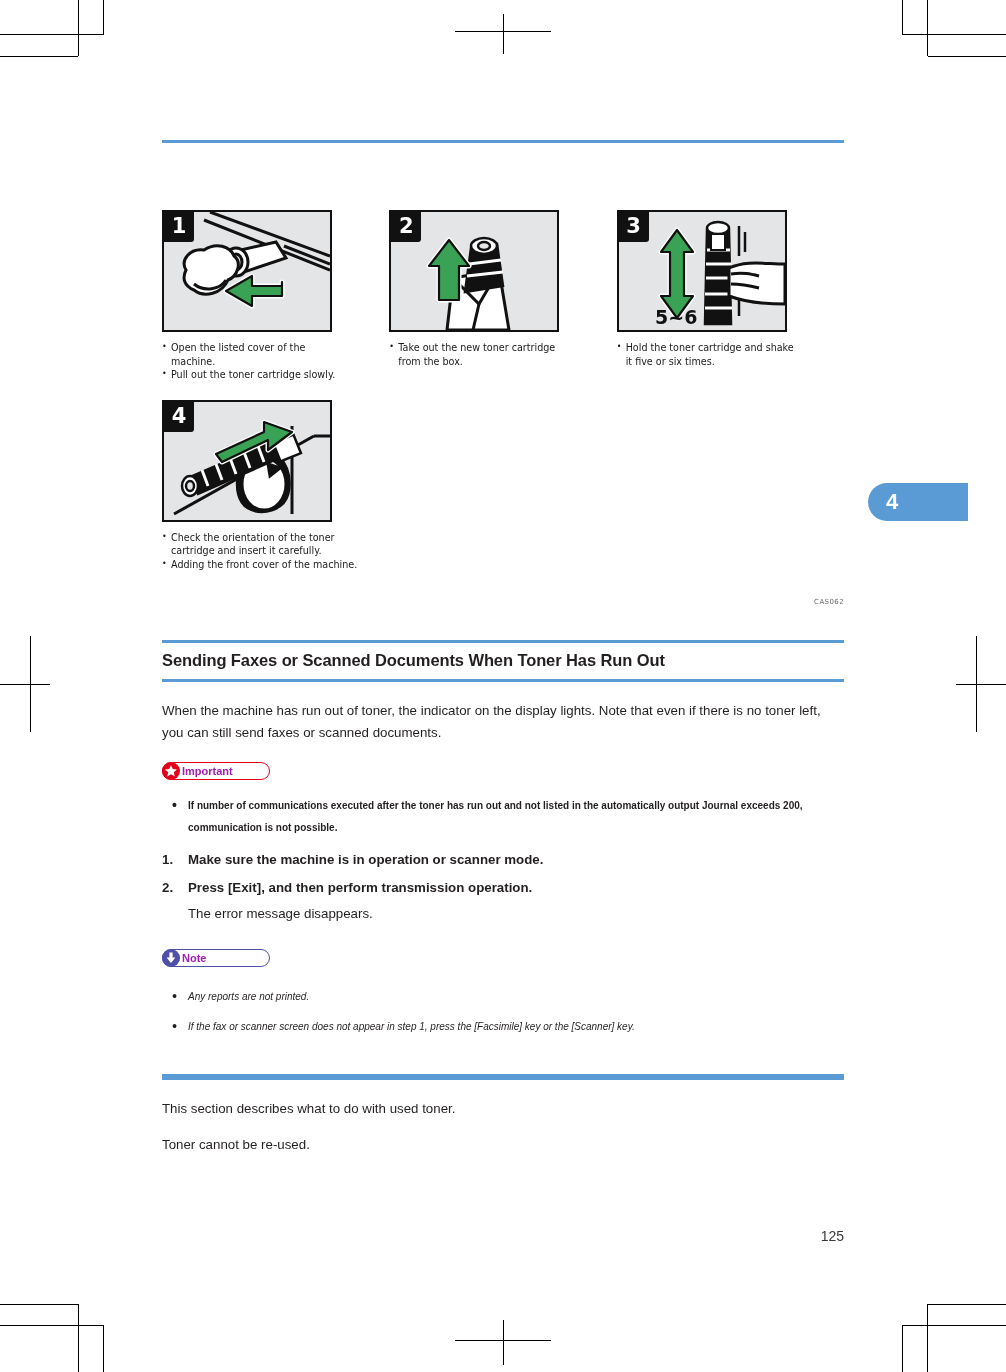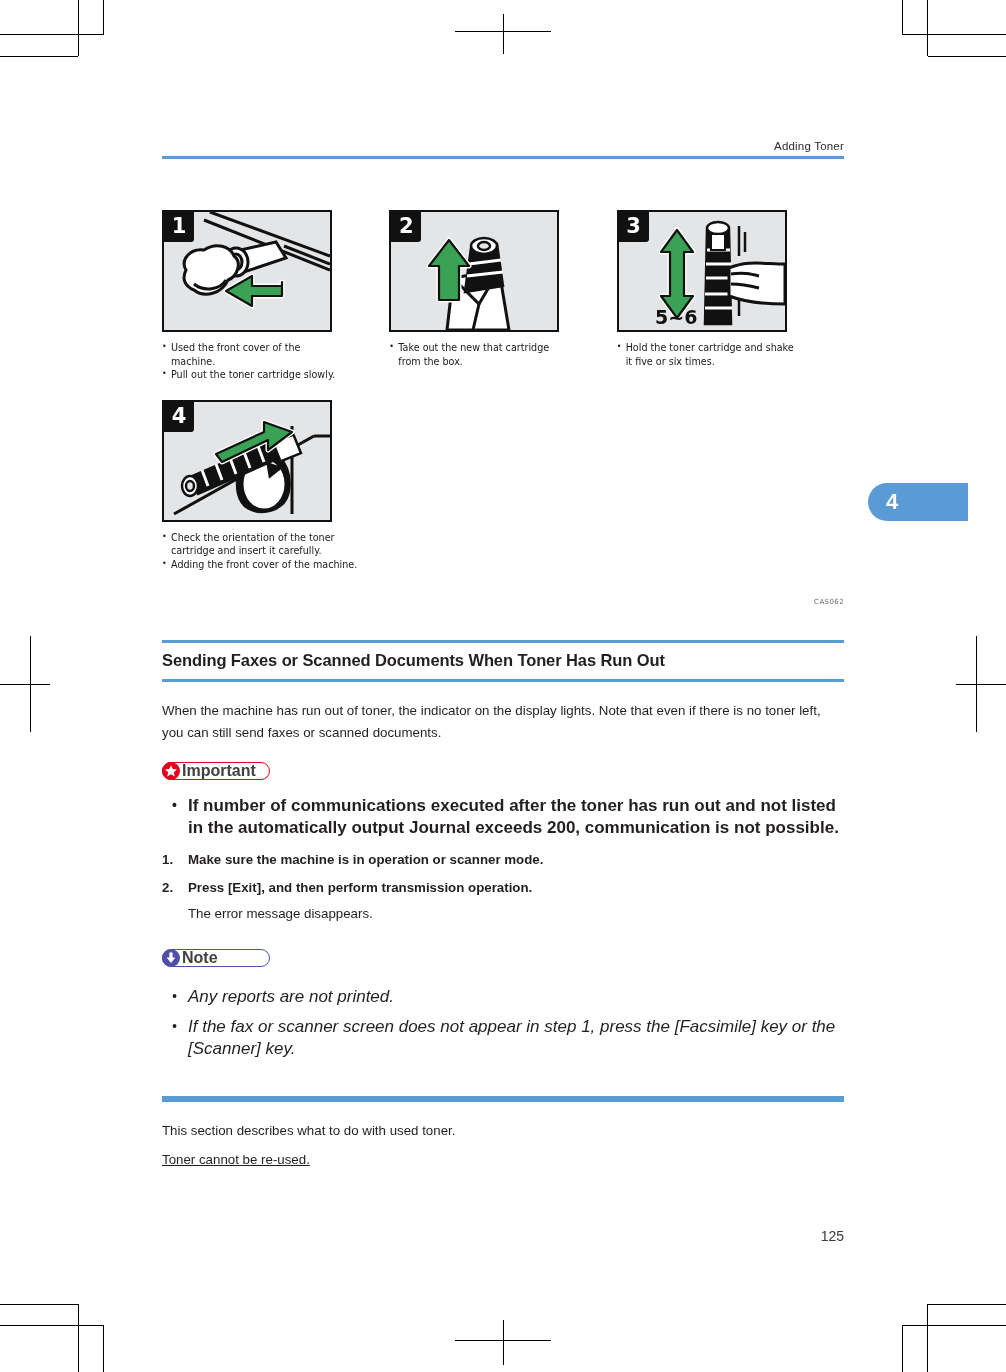--- a/index.html
+++ b/index.html
@@ -168,34 +168,34 @@
     border-radius: 50%;
     z-index: 2;
   }
   .callout.important .dot { background: #e2001a; }
   .callout.note .dot { background: #4f51a8; }
   .callout .dot svg { position: absolute; left: 0; top: 0; }
   .callout .ctext {
     position: absolute;
     left: 20px; top: 0;
     line-height: 18px;
-    font-size: 16px;
+    font-size: 11px;
     font-weight: bold;
-    color: #404040;
+    color: #a21caf;
     z-index: 3;
     white-space: nowrap;
     text-align: right;
   }
 
   
   ul.bullets { margin: 6px 0 0 0; padding: 0; list-style: none; }
   ul.bullets li {
     position: relative;
     padding-left: 26px;
-    font-size: 17px;
+    font-size: 10px;
     line-height: 22px;
     margin-bottom: 8px;
   }
   ul.bullets li:before {
     content: "\2022";
     position: absolute; left: 10px; top: -1px;
     font-size: 14px;
   }
   ul.bullets.bold li { font-weight: bold; }
 
@@ -269,21 +269,20 @@
   <div class="reg" style="left:0px; top:636px; width:52px; height:100px;">
     <div class="h" style="left:0px; top:48px; width:50px;"></div>
     <div class="v" style="left:30px; top:0px; height:96px;"></div>
   </div>
   <div class="reg" style="left:954px; top:636px; width:52px; height:100px;">
     <div class="h" style="left:2px; top:48px; width:50px;"></div>
     <div class="v" style="left:22px; top:0px; height:96px;"></div>
   </div>
 
   <div class="header-area">
-    <div class="running-head">Adding Toner</div>
     <div class="head-rule"></div>
   </div>
 
   <div class="chapter-tab">
     <span>4</span>
   </div>
 
   <div class="figure-block">
 
     <div class="fig-row">
@@ -311,21 +310,21 @@
               <path d="M30 72 C40 80 56 78 62 68" fill="none"></path>
             </g>
 
             <g>
               <path d="M118 70 L118 84 L88 84 L88 94 L62 79 L88 64 L88 74 L118 74 Z" fill="#3aa254" stroke="#fff" stroke-width="5" stroke-linejoin="round"></path>
               <path d="M118 70 L118 84 L88 84 L88 94 L62 79 L88 64 L88 74 L118 74 Z" fill="#3aa254" stroke="#111" stroke-width="2.2" stroke-linejoin="round"></path>
             </g>
           </svg>
         </div>
         <div class="cap">
-          <div class="li">Used the front cover of the machine.</div>
+          <div class="li">Open the listed cover of the machine.</div>
           <div class="li">Pull out the toner cartridge slowly.</div>
         </div>
       </div>
 
       <div class="fig-col">
         <div class="illus">
           <div class="badge">2</div>
           <svg width="166" height="118" viewBox="0 0 166 118">
 
             <g fill="#fff" stroke="#111" stroke-width="3">
@@ -342,21 +341,21 @@
               <path d="M76 64 L112 60" fill="none" stroke="#fff" stroke-width="3"></path>
             </g>
 
             <g>
               <path d="M48 88 L48 54 L38 54 L58 28 L78 54 L68 54 L68 88 Z" fill="#3aa254" stroke="#fff" stroke-width="5" stroke-linejoin="round"></path>
               <path d="M48 88 L48 54 L38 54 L58 28 L78 54 L68 54 L68 88 Z" fill="#3aa254" stroke="#111" stroke-width="2.2" stroke-linejoin="round"></path>
             </g>
           </svg>
         </div>
         <div class="cap">
-          <div class="li">Take out the new that cartridge from the box.</div>
+          <div class="li">Take out the new toner cartridge from the box.</div>
         </div>
       </div>
 
       <div class="fig-col">
         <div class="illus">
           <div class="badge">3</div>
           <svg width="166" height="118" viewBox="0 0 166 118">
 
             <g stroke="#111" stroke-width="2.5">
               <line x1="120" y1="14" x2="120" y2="44"></line>
@@ -501,19 +500,19 @@
         <li>If the fax or scanner screen does not appear in step 1, press the [Facsimile] key or the [Scanner] key.</li>
       </ul>
     </div>
 
     <div style="margin-top:36px;">
       <div class="h1-block">
         <div class="h1-rule-top"></div>
         <div class="h1-rule-bot"></div>
       </div>
       <p class="body">This section describes what to do with used toner.</p>
-      <p class="body" style="margin-top:7px;text-decoration:underline;">Toner cannot be re-used.</p>
+      <p class="body" style="margin-top:14px;">Toner cannot be re-used.</p>
     </div>
   </div>
 
   <div class="folio">125</div>
 
 </div>
 
 </body></html>

